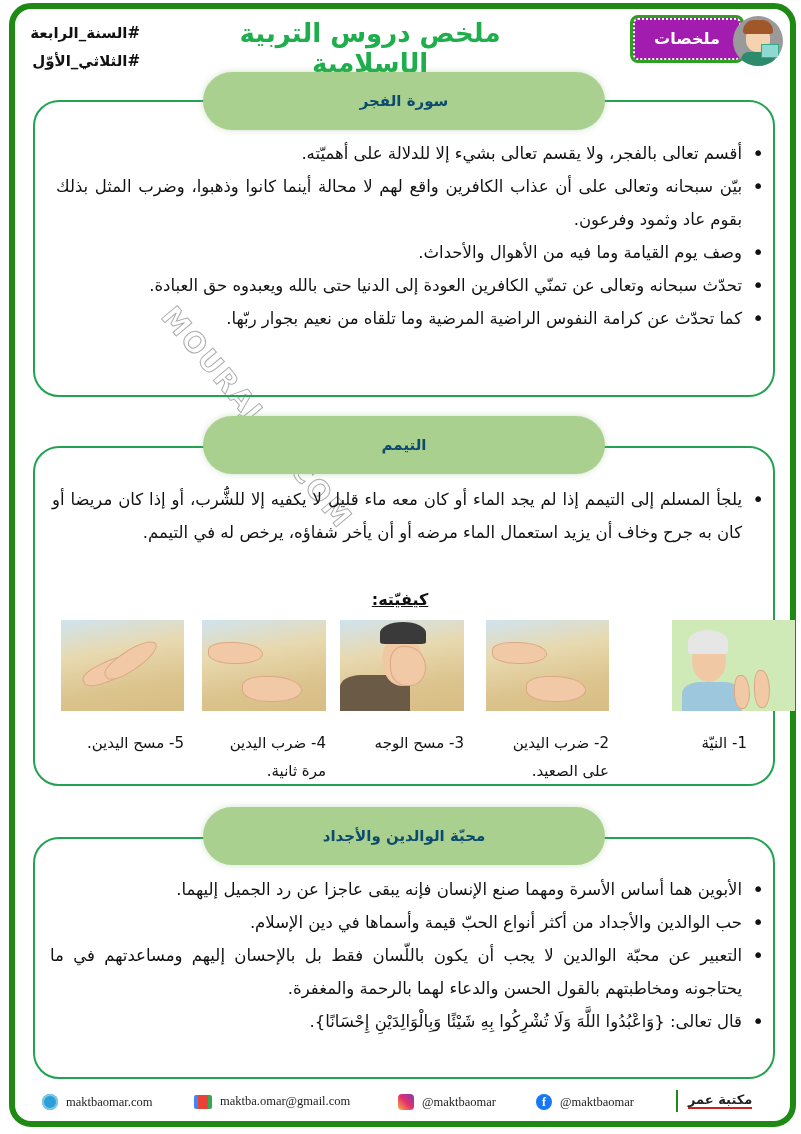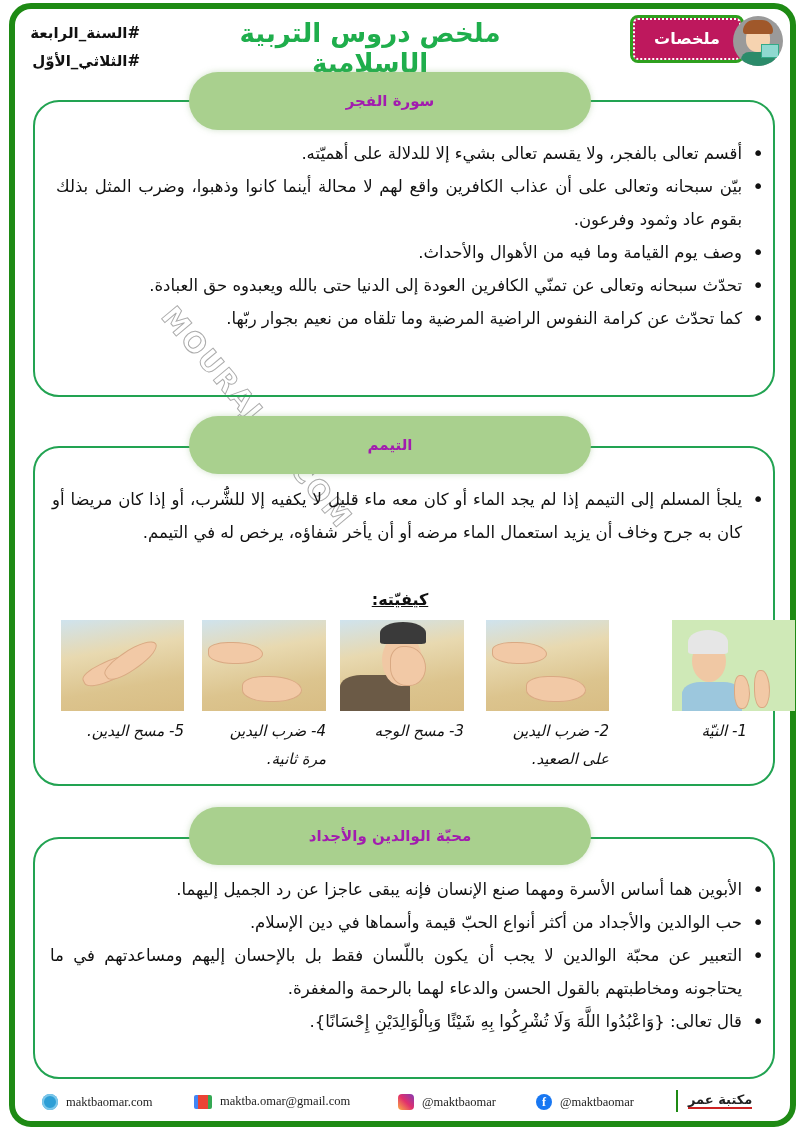--- a/index.html
+++ b/index.html
@@ -12,52 +12,52 @@
   }
 
   
   .hashtags { position: absolute; left: 30px; top: 24px; width: 110px; text-align: right; direction: rtl; }
   .hashtag { display: block; font-weight: bold; font-size: 15px; color: #111; margin-bottom: 10px; }
   .main-title {
     position: absolute; left: 205px; top: 18px; width: 330px; text-align: center; direction: rtl;
     font-family: "DejaVu Sans", sans-serif; font-weight: bold; font-size: 26px; color: #1fae4c; letter-spacing: 0.5px;
   }
   .badge {
-    position: absolute; left: 633px; top: 18px; width: 108px; height: 42px; background: #be185d;
+    position: absolute; left: 633px; top: 18px; width: 108px; height: 42px; background: #a21caf;
     border-radius: 5px; border: 2px dotted #ffffff; outline: 3px solid #2ea01f;
     color: #fff; font-weight: bold; font-size: 16px; text-align: center; line-height: 38px; direction: rtl;
   }
   .avatar {
     position: absolute; left: 733px; top: 16px; width: 50px; height: 50px; border-radius: 50%;
     background: #9a9a9a; overflow: hidden;
   }
   .avatar .face { position: absolute; left: 13px; top: 10px; width: 24px; height: 26px; background: #f6d3b0; border-radius: 45%; }
   .avatar .hair { position: absolute; left: 10px; top: 4px; width: 30px; height: 14px; background: #a0582a; border-radius: 14px 14px 4px 4px; }
   .avatar .body { position: absolute; left: 8px; top: 36px; width: 34px; height: 20px; background: #2b8b6a; border-radius: 8px 8px 0 0; }
   .avatar .book { position: absolute; left: 28px; top: 28px; width: 18px; height: 14px; background: #8fd9d0; border: 1px solid #3a8; }
 
   
   .section {
     position: absolute; left: 33px; width: 742px; border: 2.5px solid #22a352; border-radius: 26px; background: transparent;
   }
   .pill {
-    position: absolute; left: 189px; width: 402px; height: 58px; background: #a9d08e; border-radius: 29px;
-    text-align: center; line-height: 58px; font-weight: bold; font-size: 15px; direction: rtl; color: #a21caf;
+    position: absolute; left: 203px; width: 402px; height: 58px; background: #a9d08e; border-radius: 29px;
+    text-align: center; line-height: 58px; font-weight: bold; font-size: 15px; direction: rtl; color: #0c4a6e;
     box-shadow: 0 0 6px rgba(120,170,100,.35);
   }
   .bullets { position: absolute; direction: rtl; text-align: right; font-family: "DejaVu Sans", sans-serif; font-size: 16.5px; line-height: 33px; color: #111; }
   .bullets li { list-style: none; position: relative; padding-right: 24px; }
   .bullets li::before { content: "•"; position: absolute; right: 2px; top: 0; font-size: 20px; }
   .just { text-align: justify; text-align-last: right; }
 
   
   .howto-title { position: absolute; left: 340px; top: 590px; width: 120px; text-align: center; font-weight: bold; font-size: 16px; direction: rtl; text-decoration: underline; }
   .step { position: absolute; top: 620px; width: 123px; }
   .step .img { width: 123px; height: 91px; position: relative; overflow: hidden; }
-  .step .caption { direction: rtl; text-align: right; font-size: 15px; line-height: 28px; margin-top: 6px; font-style: italic; }
+  .step .caption { direction: rtl; text-align: right; font-size: 15px; line-height: 28px; margin-top: 18px; }
   .sand { background: linear-gradient(170deg, #cfe3ee 0%, #e8d9b0 35%, #dcc48e 70%, #d8bd84 100%); }
   .greenbg { background: #cfe9b7; }
   .hand { position: absolute; background: #f2c9a6; border-radius: 40% 60% 50% 50%; border: 1px solid #d9a983; }
   .head { position: absolute; background: #f0c8a4; border-radius: 50%; }
   .cap { position: absolute; background: #e6e6e6; border-radius: 50% 50% 10% 10%; }
   .capdark { position: absolute; background: #3a3a3a; border-radius: 50% 50% 10% 10%; }
   .shirt { position: absolute; border-radius: 30% 30% 0 0; }
 
   
   .wm { position: absolute; left: 180px; top: 300px; transform: rotate(50deg); transform-origin: left top; font-size: 28px; font-weight: bold; color: transparent; -webkit-text-stroke: 1px #888; letter-spacing: 2px; opacity: .7; }

